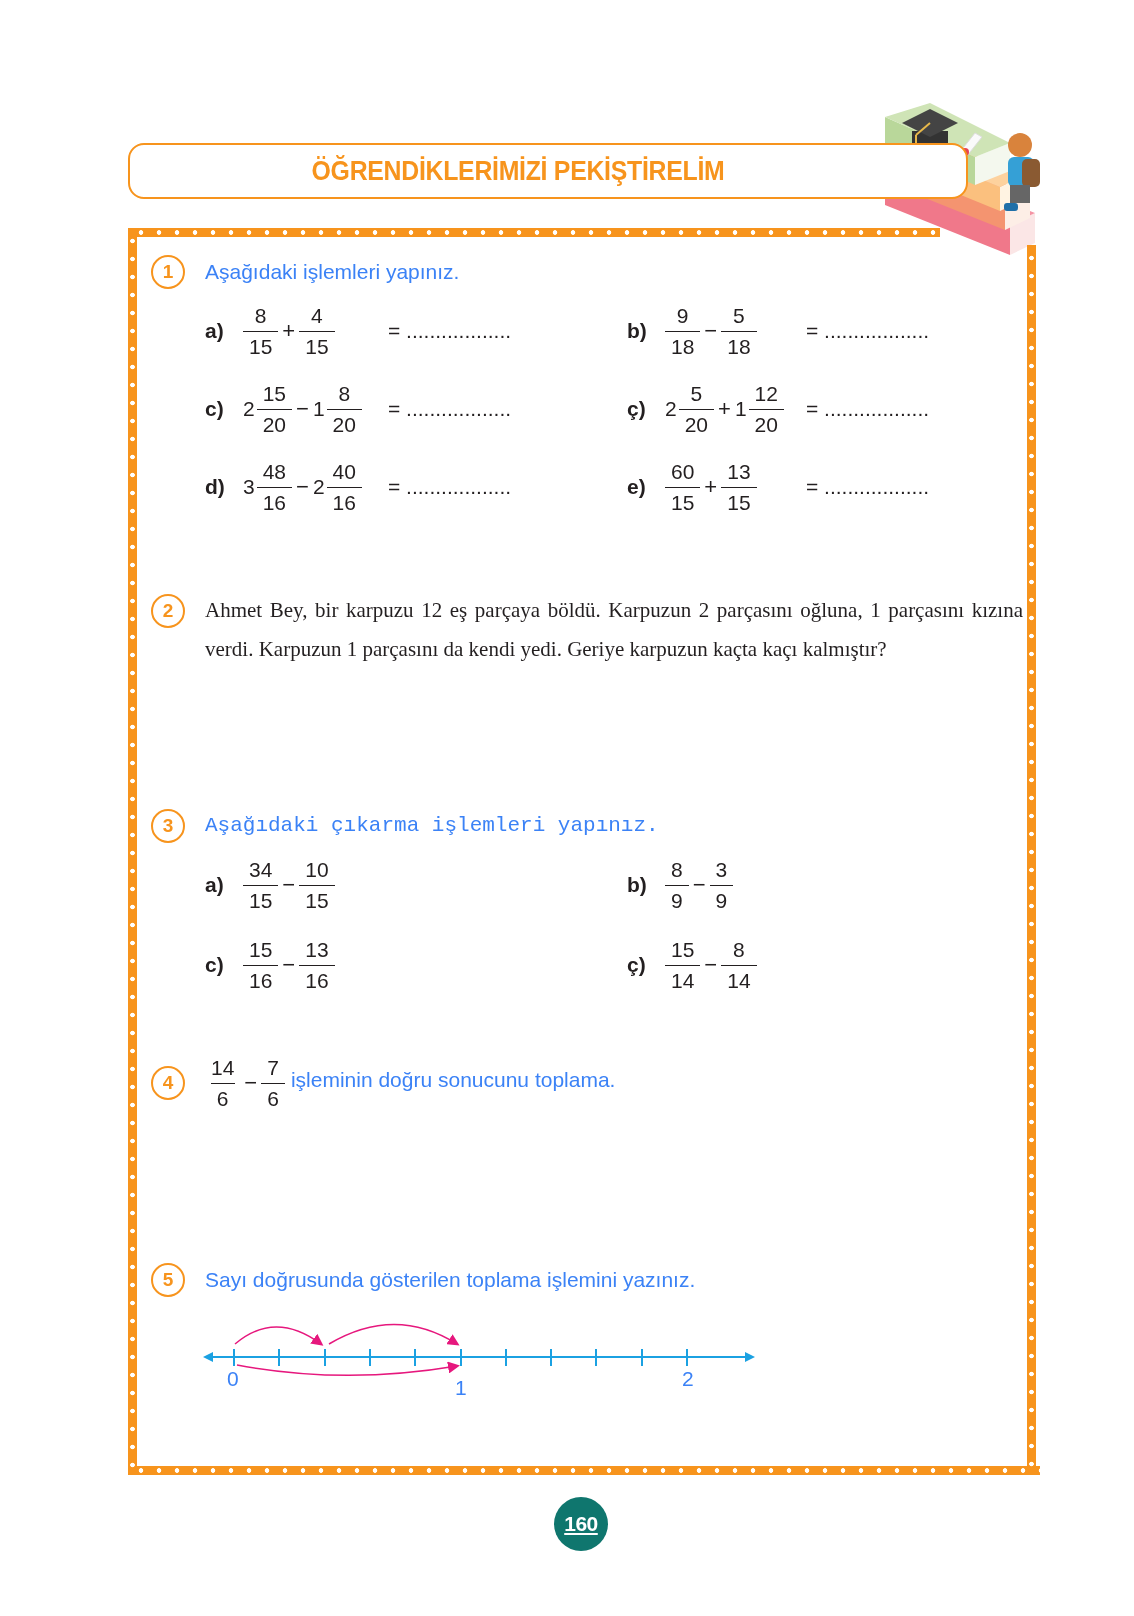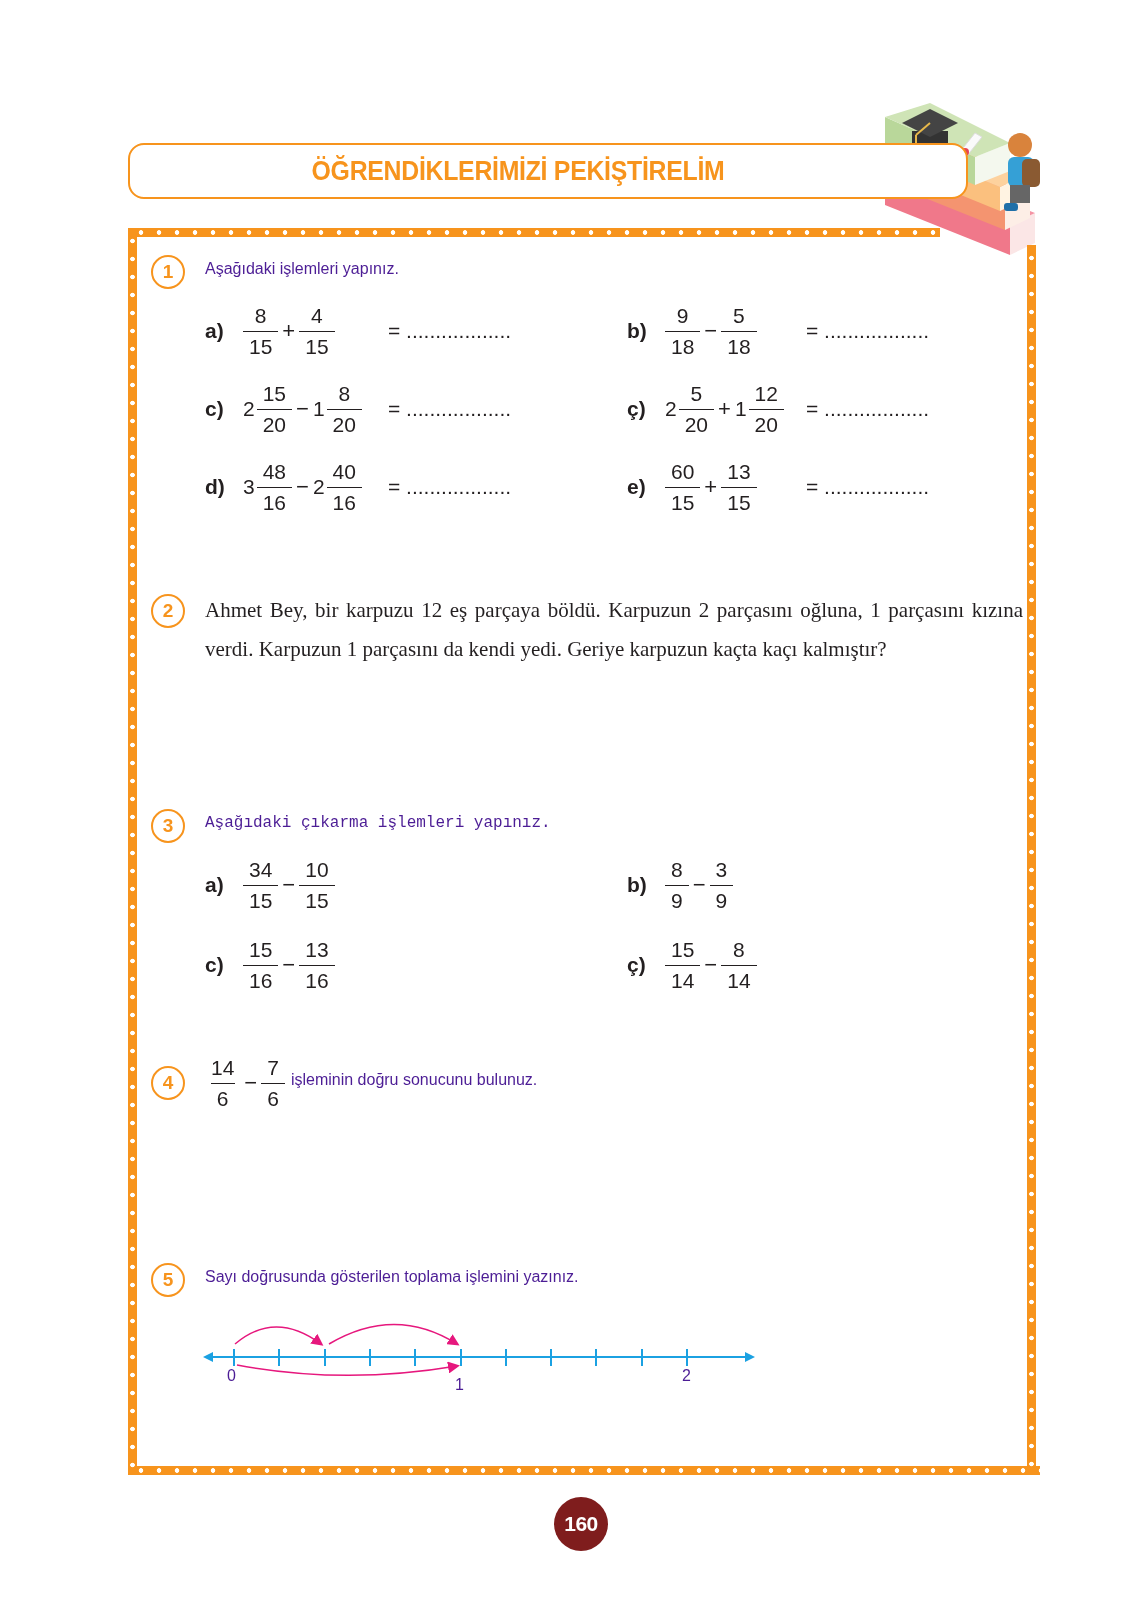--- a/index.html
+++ b/index.html
@@ -18,37 +18,37 @@
     background-image: radial-gradient(circle, #ffffff 2px, transparent 2.6px);
     background-size:18px 9px; background-position:4px 0; }
   .frame-v { width:9px; background-color:#f7941d;
     background-image: radial-gradient(circle, #ffffff 2px, transparent 2.6px);
     background-size:9px 18px; background-position:0 4px; }
 
   
   .qnum { width:34px; height:34px; border:2px solid #f7941d; border-radius:50%;
     box-sizing:border-box; color:#f7941d; font-weight:bold; font-size:19px;
     display:flex; align-items:center; justify-content:center; background:#fff; }
-  .qtext { font-size:16px; color:#4c1d95; white-space:nowrap; }
+  .qtext { font-size:21px; color:#3b82f6; white-space:nowrap; }
   .para { font-size:21px; line-height:39px; width:818px; text-align:justify; }
 
   
   .item { display:flex; align-items:center; height:60px; font-size:21px; }
   .label { font-weight:bold; font-size:21px; margin-right:12px; min-width:26px; }
   .whole { font-size:21px; margin-right:2px; }
   .frac { display:inline-flex; flex-direction:column; align-items:center; font-size:21px; line-height:24px; }
   .frac .num { padding:0 6px 3px 6px; }
   .frac .den { padding:3px 6px 0 6px; border-top:1px solid #231f20; }
   .op { font-size:22px; margin:0 4px; color:#231f20; }
   .eq { font-size:21px; margin-left:6px; }
 
   
   .page-badge { left:554px; top:1497px; width:54px; height:54px; border-radius:50%;
-    background:#7f1d1d; color:#fff; font-weight:bold; font-size:21px;
-    display:flex; align-items:center; justify-content:center; letter-spacing:-0.5px; }
+    background:#0f766e; color:#fff; font-weight:bold; font-size:21px;
+    display:flex; align-items:center; justify-content:center; letter-spacing:-0.5px;text-decoration:underline; }
 </style>
 </head>
 <body>
 
 <svg class="abs" style="left:850px; top:95px;" width="190" height="170" viewBox="0 0 190 170">
 
   <polygon points="35,80 160,130 160,160 35,110" fill="#f0788a"></polygon>
   <polygon points="160,130 185,118 185,148 160,160" fill="#fbe6e6"></polygon>
   <polygon points="35,80 60,68 185,118 160,130" fill="#f494a4"></polygon>
 
@@ -260,21 +260,21 @@
 <div class="abs item" style="left:205px; top:1053px;">
   <span class="frac">
       <span class="num">14</span>
       <span class="den">6</span>
     </span>
   <span class="op">−</span>
   <span class="frac">
       <span class="num">7</span>
       <span class="den">6</span>
     </span>
-  <span class="qtext" style="margin-left:6px; margin-top:-6px;">işleminin doğru sonucunu bulunuz.</span>
+  <span class="qtext" style="margin-left:6px; margin-top:-6px;">işleminin doğru sonucunu toplama.</span>
 </div>
 
 <div class="abs qnum" style="left:151px; top:1263px;">
     <span>5</span>
   </div>
 <div class="abs qtext" style="left:205px; top:1268px;">Sayı doğrusunda gösterilen toplama işlemini yazınız.</div>
 
 <svg class="abs" style="left:195px; top:1300px;" width="570" height="95" viewBox="0 0 570 95">
   <defs>
     <marker id="pinkArrow" markerWidth="8" markerHeight="8" refX="6" refY="4" orient="auto">

